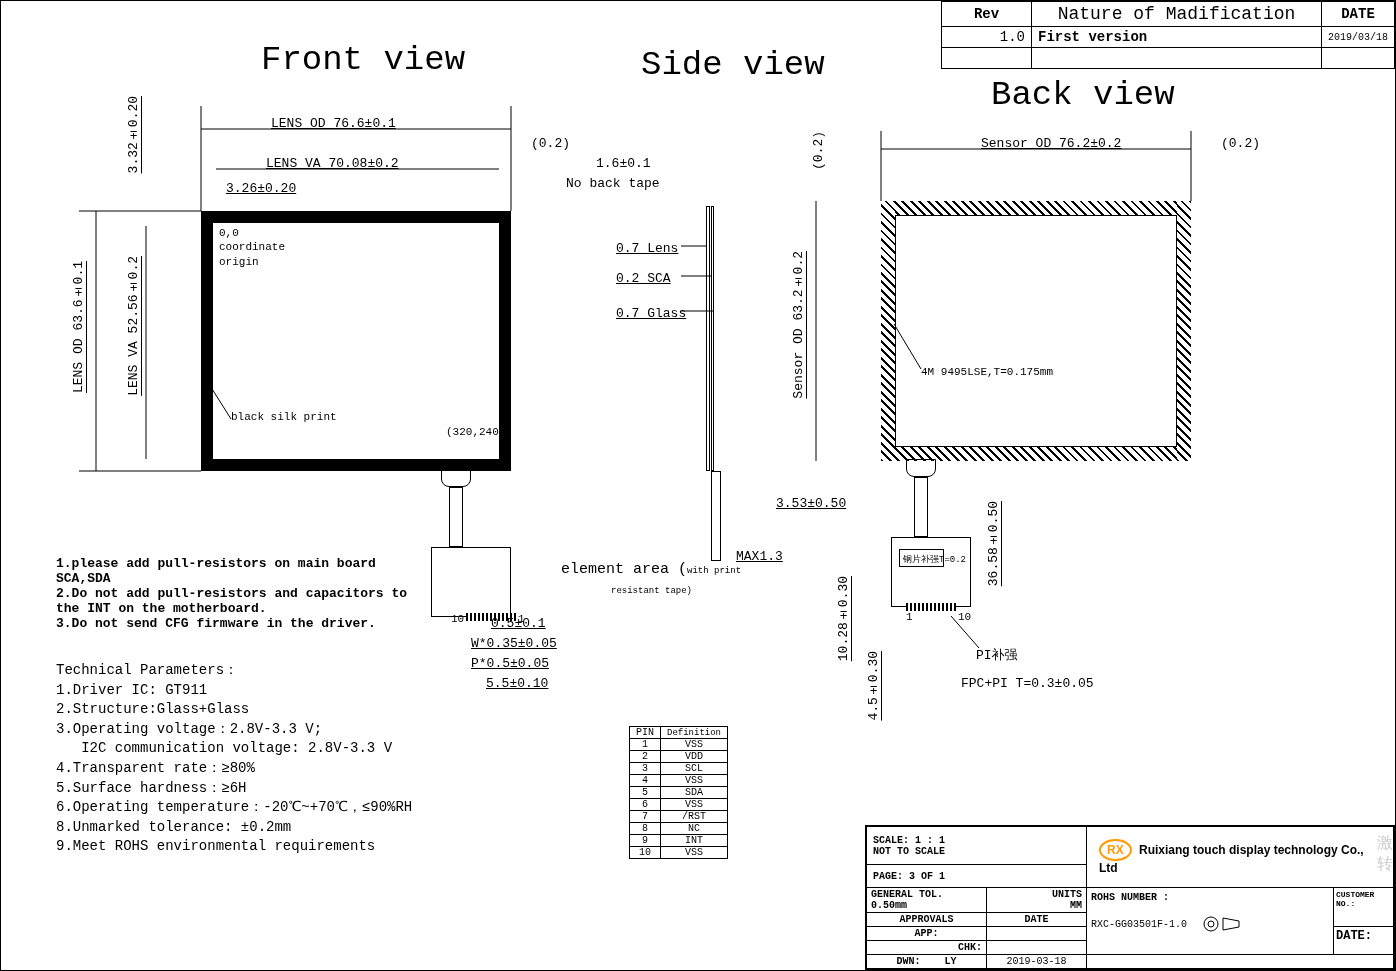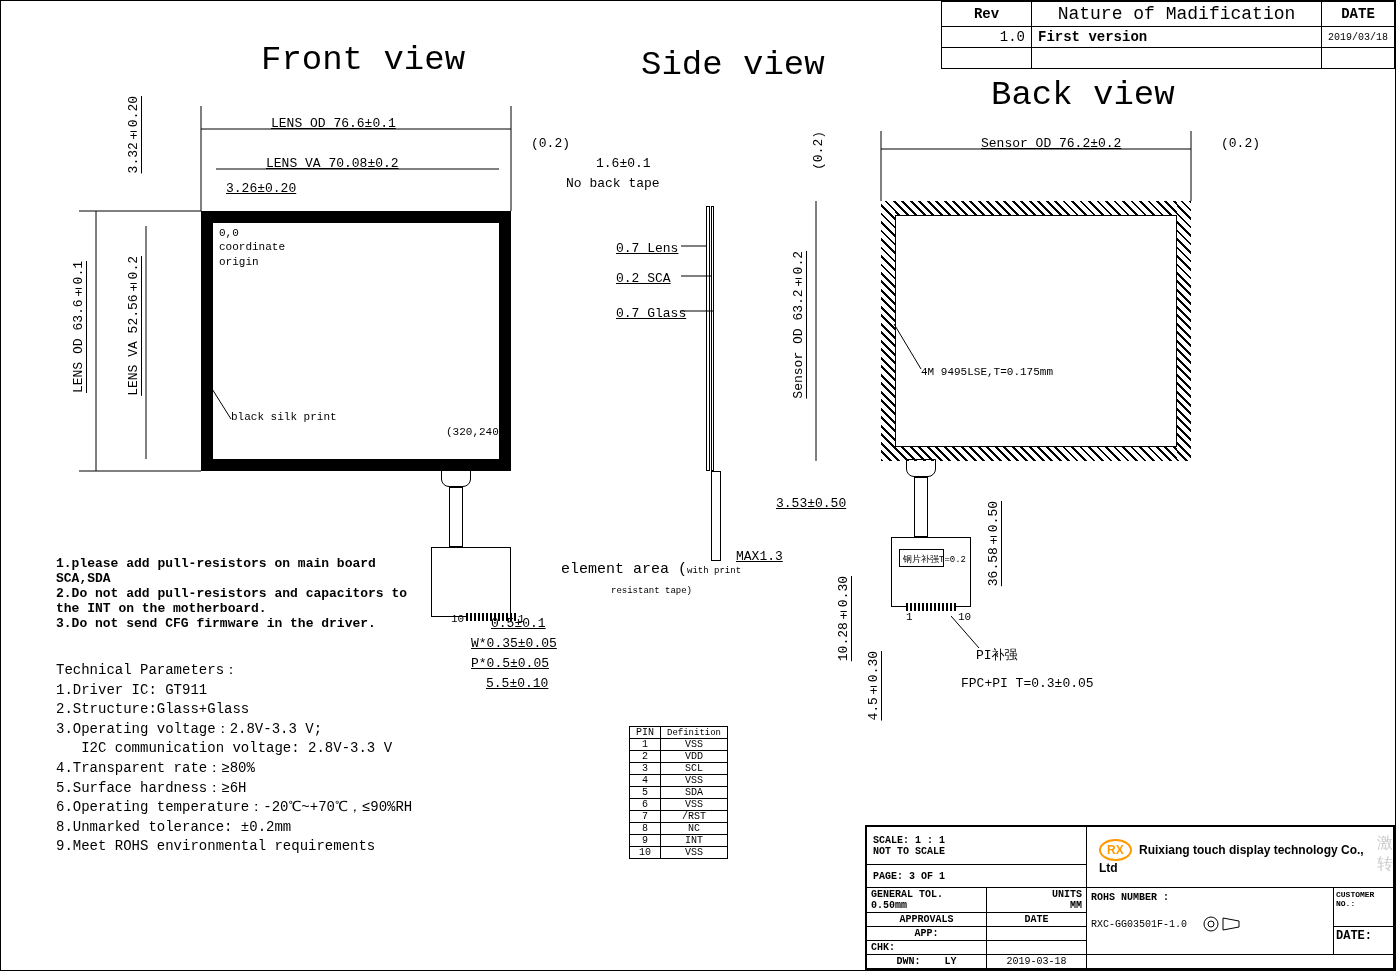--- a/index.html
+++ b/index.html
@@ -252,21 +252,21 @@
 <tr>
           <td style="text-align:center"><b>APPROVALS</b></td>
           <td style="text-align:center"><b>DATE</b></td>
         </tr>
 <tr>
           <td style="text-align:center"><b>APP:</b></td>
           <td></td>
   <td rowspan="2" style="font-size:12px;vertical-align:top;padding:2px"><b>DATE:</b></td>
         </tr>
 <tr>
-          <td style="text-align:left"><b>CHK:</b></td>
+          <td style="text-align:right"><b>CHK:</b></td>
           <td></td>
         </tr>
 <tr>
           <td style="text-align:center"><b>DWN:</b>&nbsp;&nbsp;&nbsp;&nbsp;<b>LY</b></td>
 <td style="text-align:center">2019-03-18</td>
 <td colspan="3"></td>
         </tr>
 </tbody>
     </table>
 </div>

